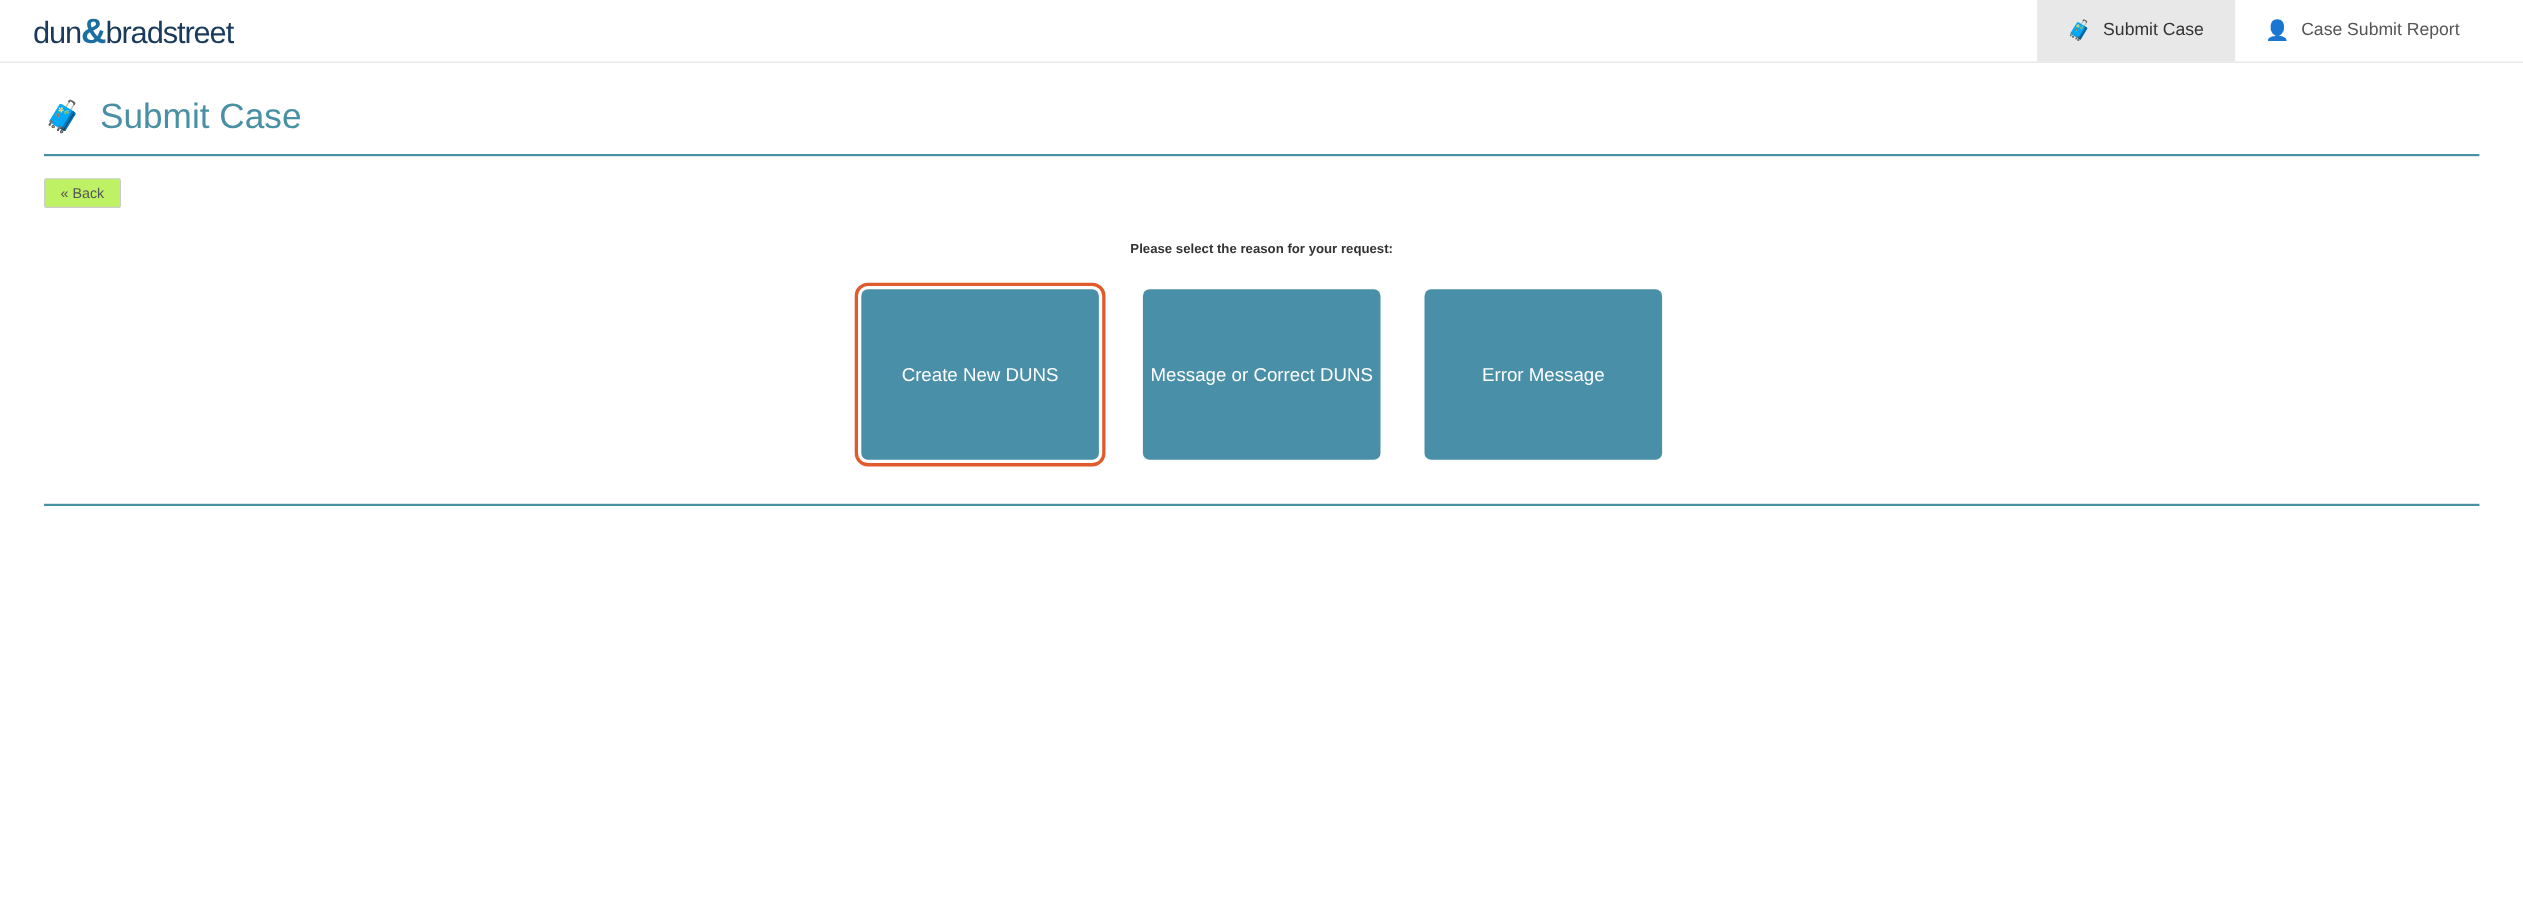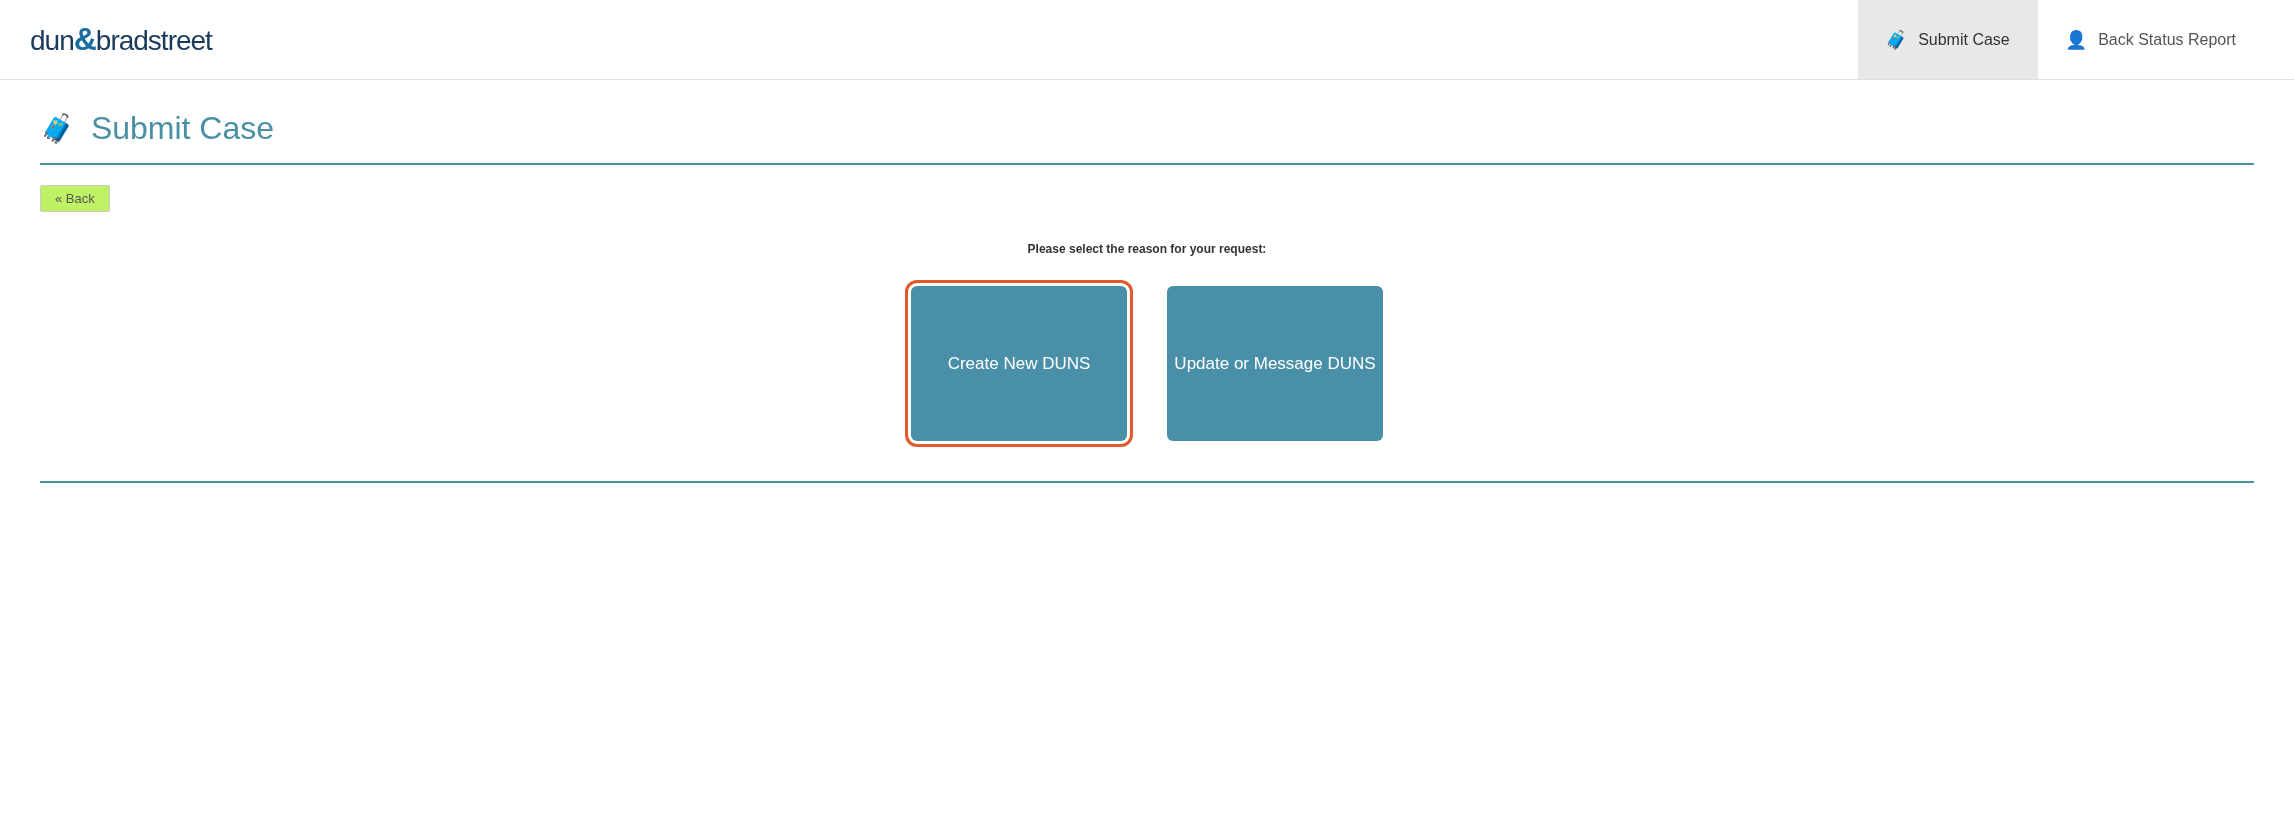--- a/index.html
+++ b/index.html
@@ -13,21 +13,21 @@
       background: #ffffff;
       color: #333;
     }
 
     
     .header {
       display: flex;
       align-items: center;
       justify-content: space-between;
       padding: 0 30px;
-      height: 80px;
+      height: 57px;
       background: #ffffff;
       border-bottom: 1px solid #e0e0e0;
     }
 
     .logo {
       font-size: 28px;
       font-weight: 300;
       color: #1a3a5c;
       letter-spacing: -1px;
     }
@@ -170,21 +170,21 @@
   <div class="logo">
     <span>dun</span><span class="ampersand">&amp;</span><span>bradstreet</span>
   </div>
   <nav class="nav-tabs">
     <button class="nav-tab active">
       <span class="tab-icon">🧳</span>
       <span>Submit Case</span>
     </button>
     <button class="nav-tab">
       <span class="tab-icon">👤</span>
-      <span>Back Status Report</span>
+      <span>Case Submit Report</span>
     </button>
   </nav>
 </header>
 
 <main class="page-content">
   <div class="page-title-section">
     <span class="page-title-icon">🧳</span>
     <h1 class="page-title">Submit Case</h1>
   </div>
 
@@ -193,19 +193,22 @@
   <button class="back-button">« Back</button>
 
   <div class="reason-section">
     <span class="reason-label">Please select the reason for your request:</span>
 
     <div class="reason-buttons">
       <button class="reason-button selected">
         <span>Create New DUNS</span>
       </button>
       <button class="reason-button">
-        <span>Update or Message DUNS</span>
+        <span>Message or Correct DUNS</span>
+      </button>
+      <button class="reason-button">
+        <span>Error Message</span>
       </button>
     </div>
   </div>
 
   <hr class="bottom-divider">
 </main>
 
 </body></html>

